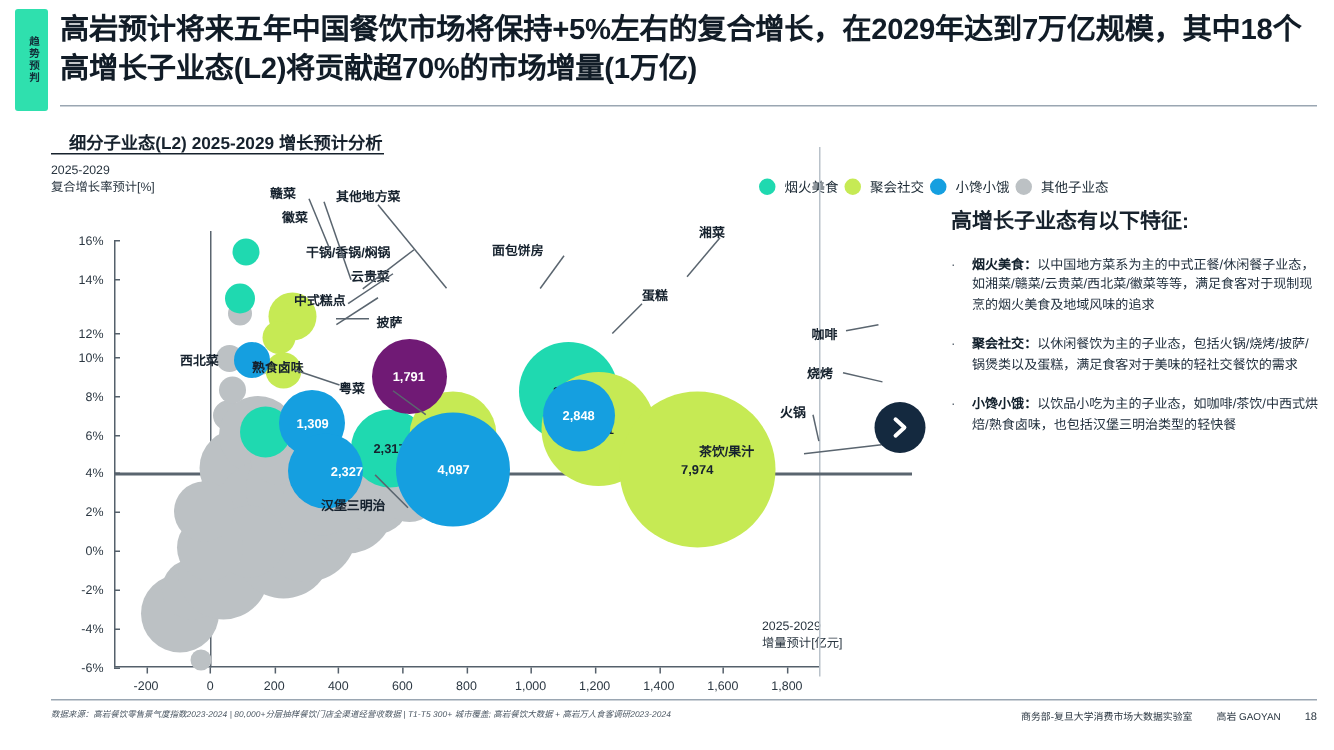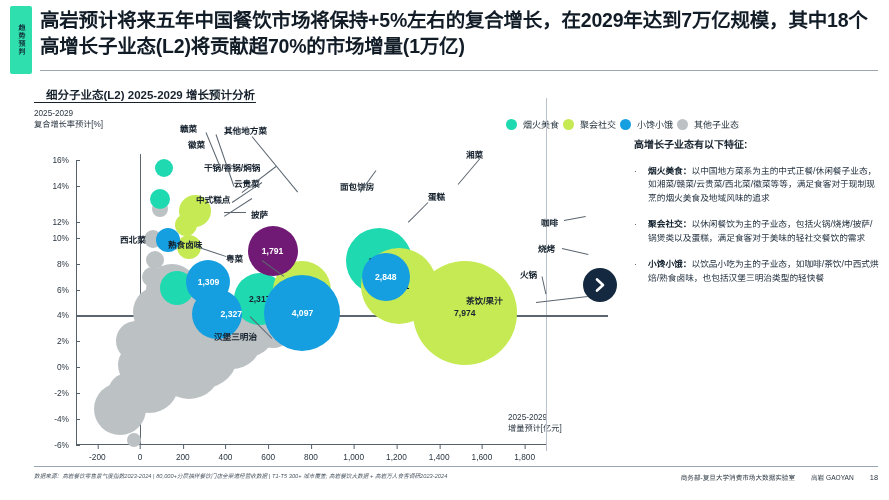--- a/index.html
+++ b/index.html
@@ -83,21 +83,21 @@
 
   
   .arrow-btn{
     position:absolute;left:583px;top:268px;width:34px;height:34px;border-radius:50%;
     background:#14293f;display:flex;align-items:center;justify-content:center;
   }
   .arrow-btn svg{display:block;}
 
   
   .rp{position:absolute;left:634px;top:136px;width:246px;}
-  .rp-title{font-size:10px;font-weight:700;color:#17222d;margin-bottom:14px;}
+  .rp-title{font-size:14px;font-weight:700;color:#17222d;margin-bottom:14px;}
   .rp-item{display:flex;gap:8px;margin-bottom:13px;}
   .rp-bullet{font-size:9px;color:#55606b;line-height:1.55;flex:0 0 6px;}
   .rp-body{font-size:8.7px;line-height:1.55;color:#23313f;}
   .rp-body b{font-weight:700;color:#12202c;}
 
   
   .footer-rule{position:absolute;left:34px;top:466px;width:844px;height:1px;background:#9aa6b2;}
   .footer-src{position:absolute;left:34px;top:472px;font-size:5.6px;font-style:italic;color:#4b5763;letter-spacing:.05px;}
   .footer-right{position:absolute;right:11px;top:472px;font-size:6.6px;color:#2b3742;display:flex;gap:16px;align-items:baseline;}
   .footer-page{font-size:7.4px;color:#2b3742;}
@@ -239,21 +239,21 @@
         </div>
       </div>
     <div class="labels">
         <div class="blabel" style="left: 104px; top: -38px;">赣菜</div>
         <div class="blabel" style="left: 148px; top: -36px;">其他地方菜</div>
         <div class="blabel" style="left: 112px; top: -22px;">徽菜</div>
         <div class="blabel" style="left: 128px; top: 1px;">干锅/香锅/焖锅</div>
         <div class="blabel" style="left: 158px; top: 17px;">云贵菜</div>
         <div class="blabel" style="left: 120px; top: 33px;">中式糕点</div>
         <div class="blabel" style="left: 175px; top: 48px;">披萨</div>
-        <div class="blabel" style="left: 264px; top: 0px; margin-top: 20px;">面包饼房</div>
+        <div class="blabel" style="left: 252px; top: 0px;">面包饼房</div>
         <div class="blabel" style="left: 352px; top: 30px;">蛋糕</div>
         <div class="blabel" style="left: 390px; top: -12px;">湘菜</div>
         <div class="blabel" style="left: 465px; top: 56px;">咖啡</div>
         <div class="blabel" style="left: 462px; top: 82px;">烧烤</div>
         <div class="blabel" style="left: 390px; top: 134px;">茶饮/果汁</div>
         <div class="blabel" style="left: 444px; top: 108px;">火锅</div>
         <div class="blabel" style="left: 44px; top: 73px;">西北菜</div>
         <div class="blabel" style="left: 92px; top: 78px;">熟食卤味</div>
         <div class="blabel" style="left: 150px; top: 92px;">粤菜</div>
         <div class="blabel" style="left: 138px; top: 170px; text-align: center;">汉堡三明治</div>

